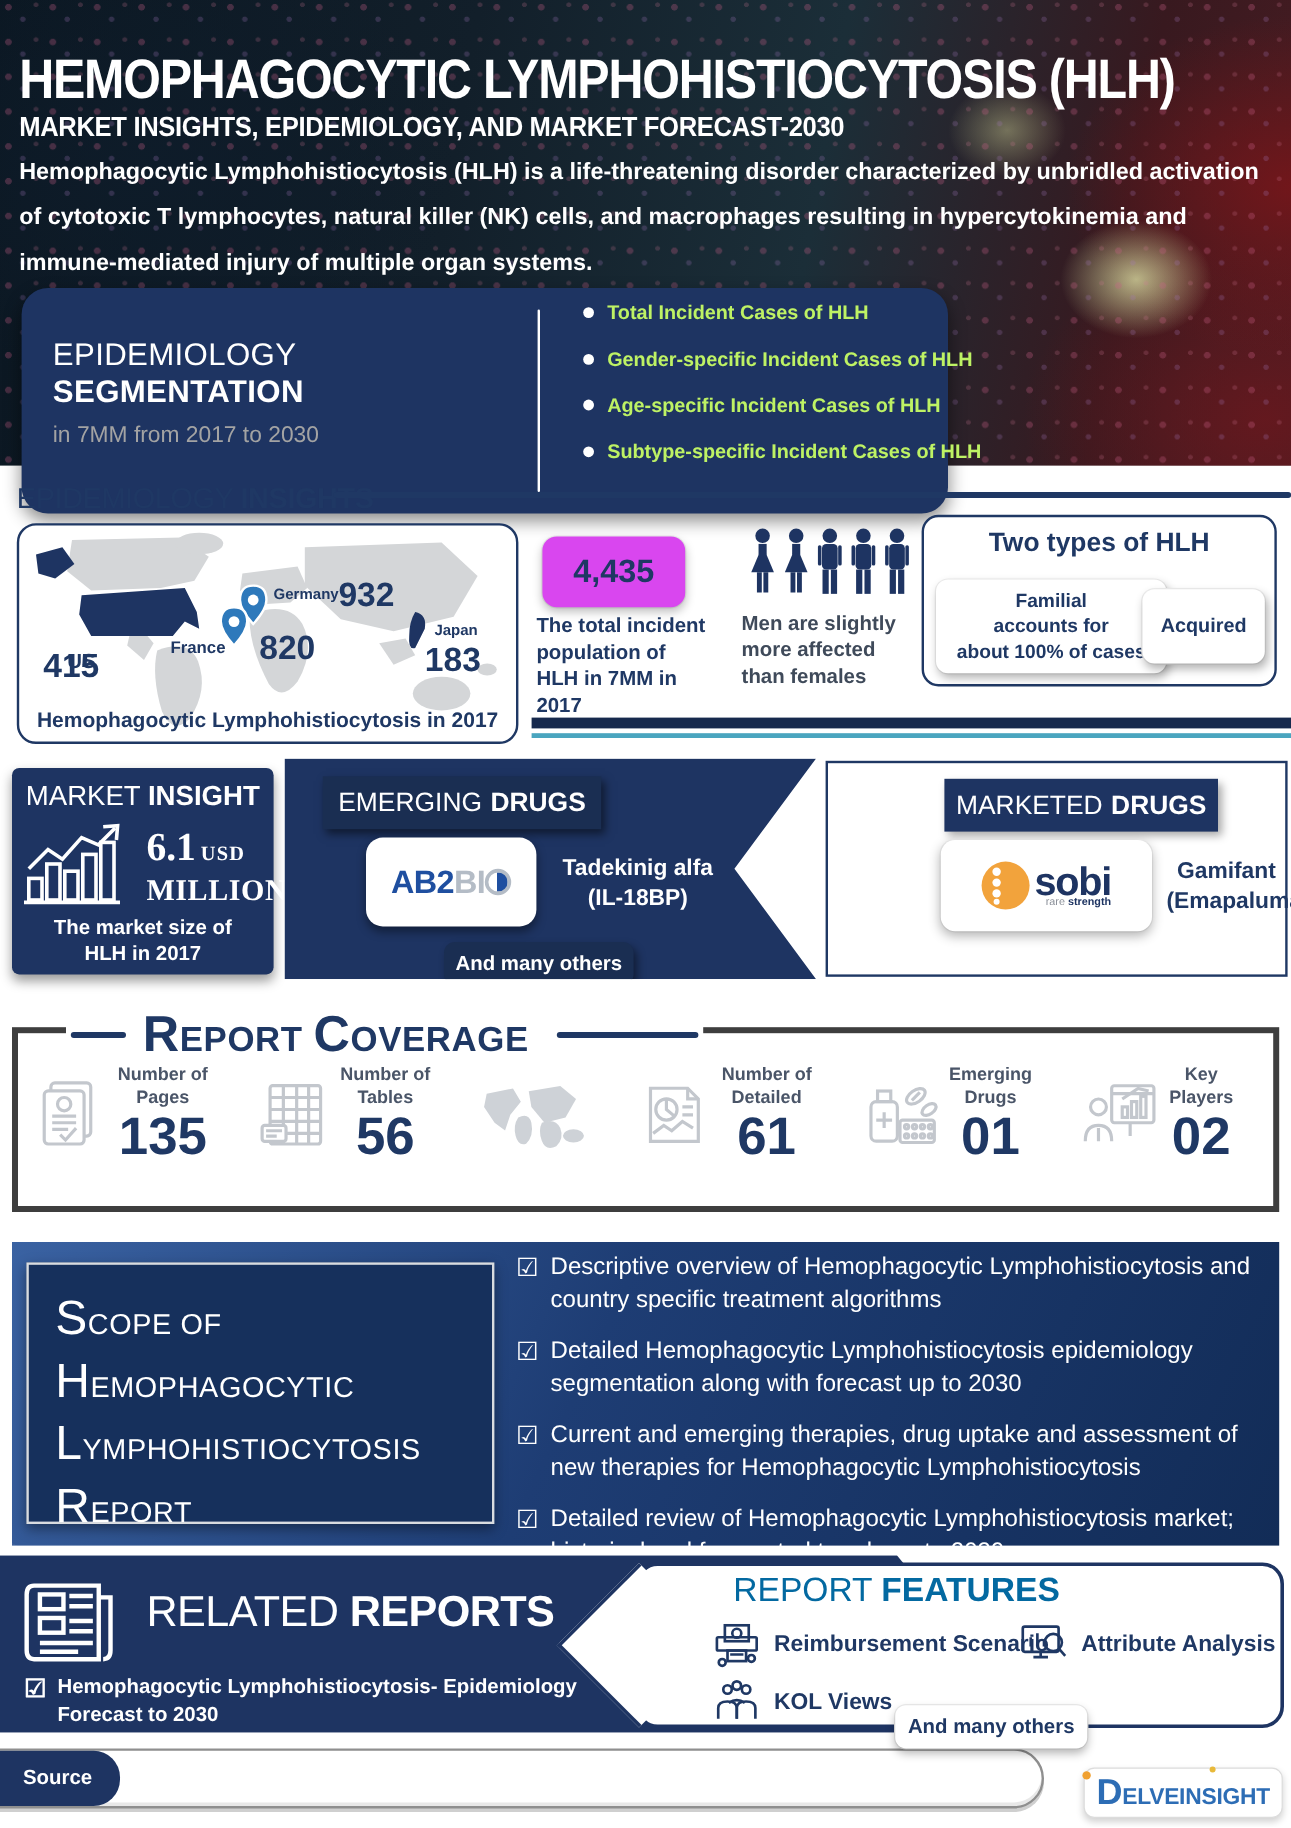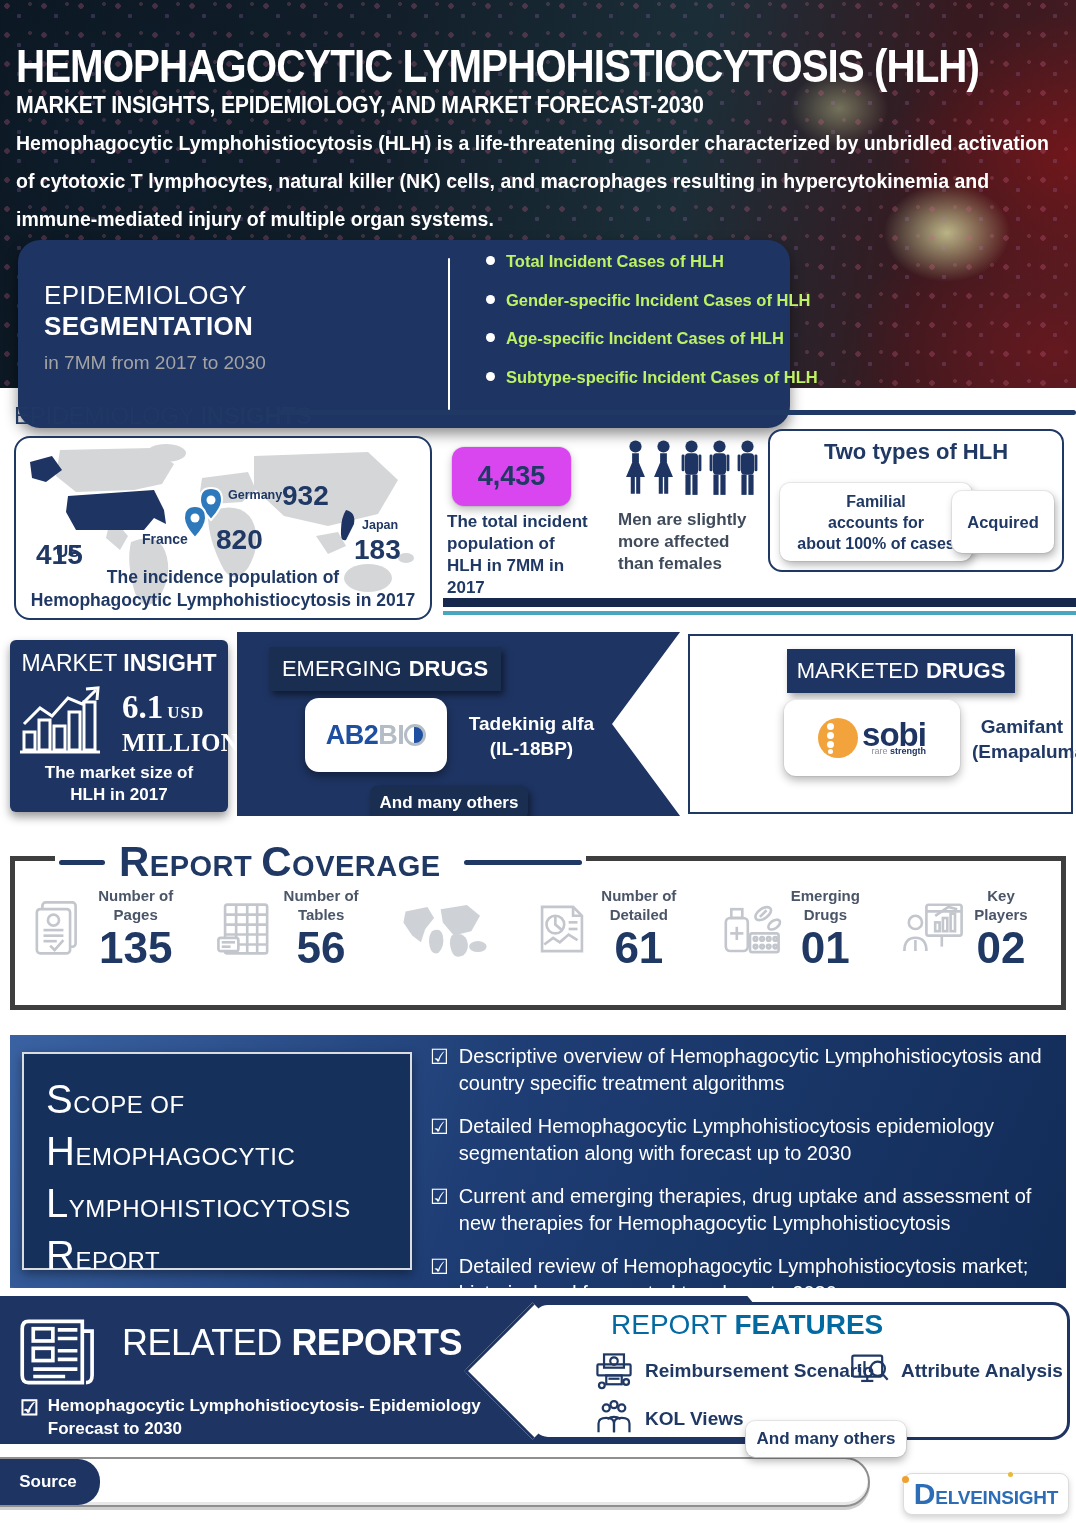--- a/index.html
+++ b/index.html
@@ -262,21 +262,20 @@
     </svg>
     <div class="map-label" style="left:40px; top:104px; font-size:17px;">US</div>
     <div class="map-value" style="left:20px; top:101px;">415</div>
     <div class="map-label" style="left:126px; top:93px; font-size:14px;">France</div>
     <div class="map-value" style="left:200px; top:86px;">820</div>
     <div class="map-label" style="left:212px; top:50px; font-size:12.5px;">Germany</div>
     <div class="map-value" style="left:266px; top:42px;">932</div>
     <div class="map-label" style="left:346px; top:80px; font-size:12.5px;">Japan</div>
     <div class="map-value" style="left:338px; top:96px;">183</div>
     <div class="map-caption">
-      <div>The incidence population of</div>
       <div>Hemophagocytic Lymphohistiocytosis in 2017</div>
     </div>
   </div>
 
   <div class="total-card">4,435</div>
   <div class="total-caption">The total incident population of HLH in 7MM in 2017</div>
 
   <div class="gender-icons">
     <svg width="27" height="64" viewBox="0 0 12 26">
         <g fill="#1e3462">

